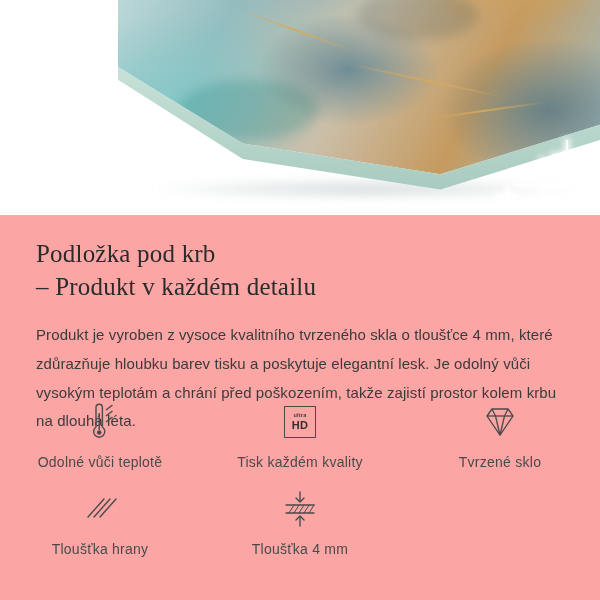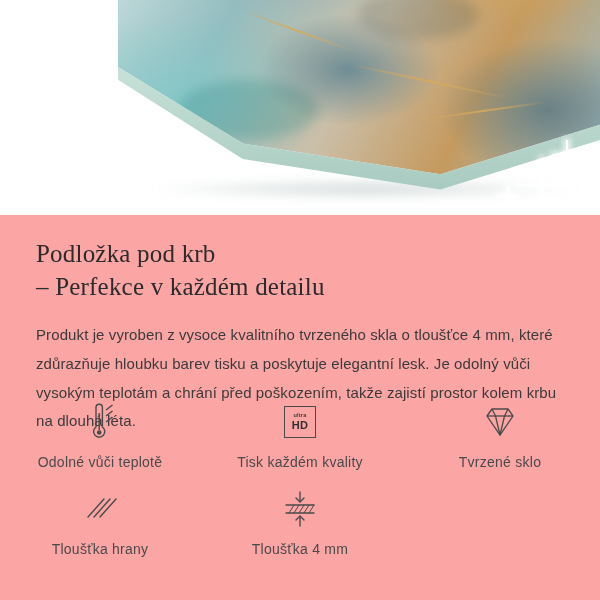--- a/index.html
+++ b/index.html
@@ -217,21 +217,21 @@
     </div>
     <div class="board-edge"></div>
     <div class="sparkle s1"></div>
     <div class="sparkle s2"></div>
     <div class="sparkle s3"></div>
   </div>
 
   <div class="content">
     <h1 class="title">
       <span>Podložka pod krb</span>
-      <span class="line2">– Perfekce v každém detailu</span>
+      <span class="line2">– Produkt v každém detailu</span>
     </h1>
     <p class="body-copy">Produkt je vyroben z vysoce kvalitního tvrzeného skla o tloušťce 4 mm, které zdůrazňuje hloubku barev tisku a poskytuje elegantní lesk. Je odolný vůči vysokým teplotám a chrání před poškozením, takže zajistí prostor kolem krbu na dlouhá léta.</p>
   </div>
 
   <div class="features">
 
     <div class="feature">
       <div class="feature-icon">
         <svg width="34" height="42" viewBox="0 0 34 42" fill="none" stroke="#4a4a4a" stroke-width="1.4">
           <path d="M13 6.5a3.2 3.2 0 0 1 6.4 0V26a5.6 5.6 0 1 1-6.4 0V6.5z"></path>

